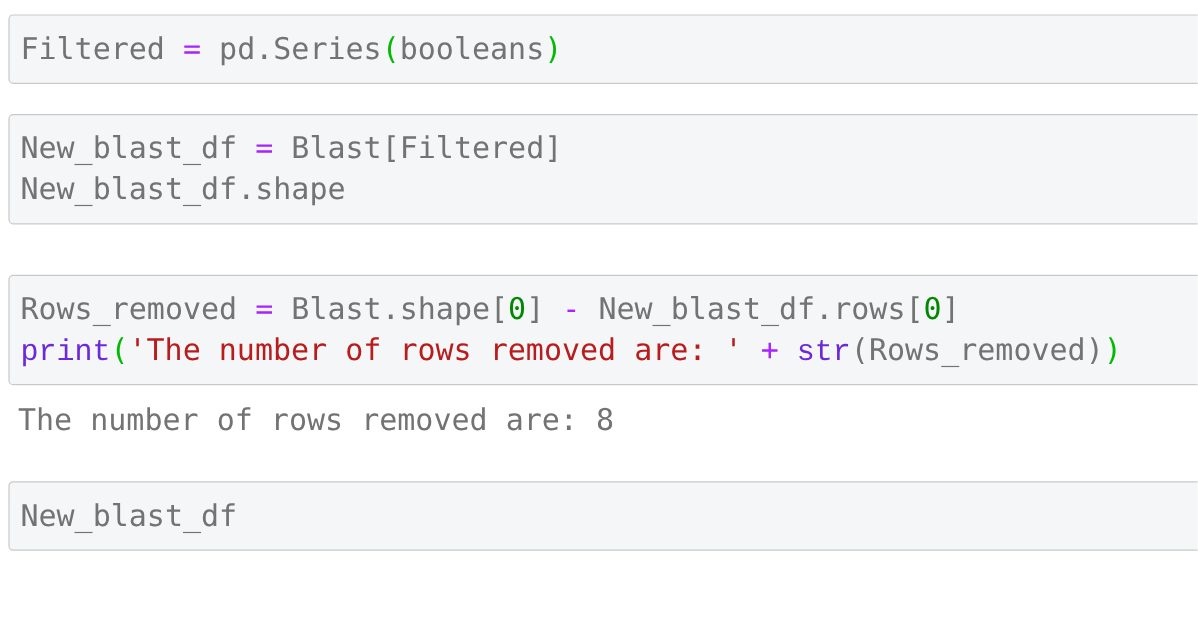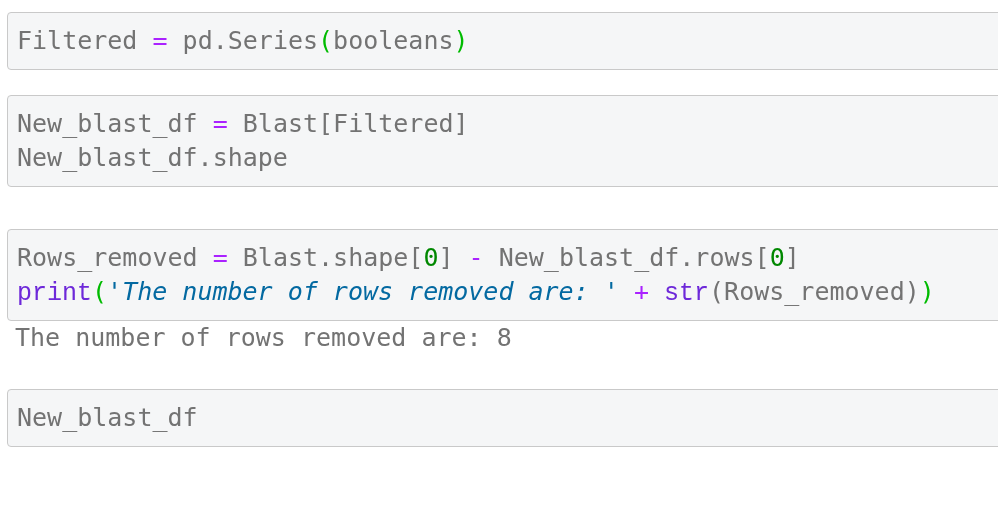--- a/index.html
+++ b/index.html
@@ -31,31 +31,31 @@
   }
   .cell-1 { margin-top: 12px; }
   .cell-2 { margin-top: 25px; }
   .cell-3 { margin-top: 42px; }
   .cell-4 { margin-top: 34px; }
   .output {
     margin-left: 15px;
     background: transparent;
   }
   .output-1 { margin-top: 17px; }
-  .output-2 { }
+  .output-2 { margin-top: 12px; }
   .code-line {
     white-space: pre;
     line-height: 34px;
     height: 34px;
   }
   
   .tk-plain   { color: #737373; }
   .tk-op      { color: #aa22ff; }
   .tk-builtin { color: #6d28d9; font-family: Liberation Mono, monospace; }
-  .tk-str     { color: #0369a1; font-style: italic; }
+  .tk-str     { color: #b91c1c; }
   .tk-num     { color: #008800; }
   .tk-br      { color: #00bb00; } 
 </style>
 </head>
 <body>
 
 <div class="notebook">
 
   <div class="cell cell-1">
     <div class="code-line"><span class="tk-plain">Filtered </span><span class="tk-op">=</span><span class="tk-plain"> pd.Series</span><span class="tk-br">(</span><span class="tk-plain">booleans</span><span class="tk-br">)</span></div>

